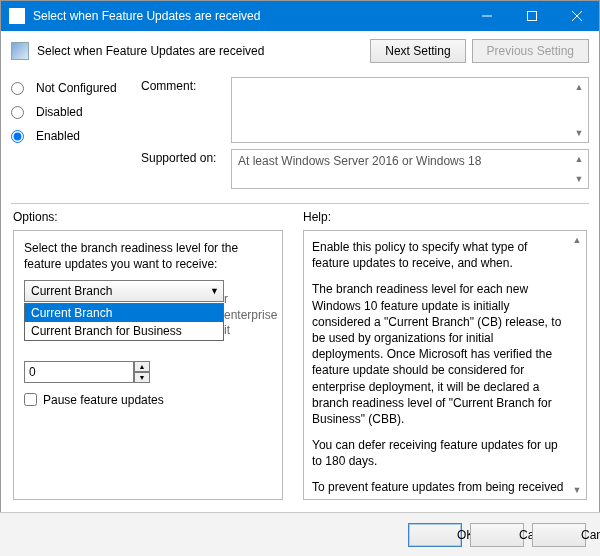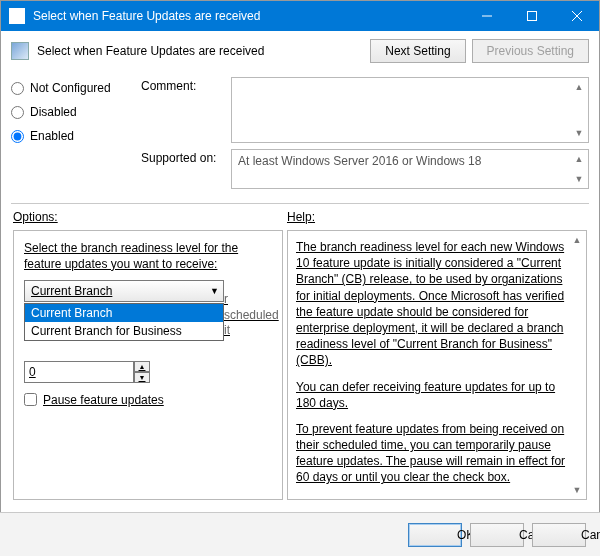--- a/index.html
+++ b/index.html
@@ -12,30 +12,30 @@
     .titlebar .winbtn svg { width: 10px; height: 10px; }
     .content { padding: 8px 10px 0 10px; }
     .header-row { display: flex; align-items: center; margin-bottom: 8px; }
     .header-row .hicon { width: 18px; height: 18px; margin-right: 8px; background: linear-gradient(135deg,#7aa7d9,#dce9f7); border: 1px solid #8aa; }
     .header-row .htitle { flex: 1; }
     .header-row .btns { display: flex; gap: 6px; }
     .nav-btn { height: 24px; padding: 0 14px; border: 1px solid #adadad; background: linear-gradient(#f7f7f7,#e8e8e8); }
     .nav-btn.disabled { color: #a0a0a0; background: #efefef; }
     .top-grid { display: flex; padding-top: 6px; }
     .radios { width: 130px; padding-top: 4px; }
-    .radio-row { display: flex; align-items: center; gap: 6px; margin-bottom: 10px; }
+    .radio-row { display: flex; align-items: center; gap: 12px; margin-bottom: 10px; }
     .radio-row input { margin: 0; }
     .comm-col { flex: 1; }
     .comm-row { display: flex; margin-bottom: 6px; }
     .comm-label { width: 90px; text-align: left; padding-right: 8px; padding-top: 2px; }
     .comm-box { flex: 1; height: 66px; border: 1px solid #b9b9b9; background: #fff; position: relative; }
     .supp-box { flex: 1; height: 40px; border: 1px solid #b9b9b9; background: #fff; padding: 4px 18px 4px 6px; color: #555; position: relative; }
     .scroll-arrow { position: absolute; right: 2px; width: 14px; height: 14px; color: #777; display: flex; align-items: center; justify-content: center; font-size: 9px; }
     .rule { border: none; border-top: 1px solid #c9c9c9; margin: 8px 0 6px 0; }
-    .columns { display: flex; gap: 4px; padding: 0 2px; text-decoration: underline; }
+    .columns { display: flex; gap: 20px; padding: 0 2px; }
     .col-left { width: 270px; }
     .col-right { flex: 1; }
     .col-head { margin-bottom: 6px; }
     .opt-box { border: 1px solid #b9b9b9; height: 270px; padding: 10px 10px; position: relative; }
     .opt-box p { margin-bottom: 8px; line-height: 1.3; }
     .combo { width: 200px; height: 22px; border: 1px solid #7a7a7a; background: linear-gradient(#fff,#e9e9e9); display: flex; align-items: center; padding: 0 6px; position: relative; }
     .combo .chev { position: absolute; right: 4px; font-size: 9px; }
     .combo-list { width: 200px; border: 1px solid #666; background: #fff; position: absolute; top: 72px; left: 10px; z-index: 5; }
     .combo-item { padding: 2px 6px; }
     .combo-item.sel { background: #0078d7; color: #fff; }
@@ -130,38 +130,39 @@
       <div class="opt-box">
         <p>Select the branch readiness level for the feature updates you want to receive:</p>
         <div class="combo">
           <span>Current Branch</span>
           <span class="chev">▼</span>
         </div>
         <div class="combo-list">
           <div class="combo-item sel">Current Branch</div>
           <div class="combo-item">Current Branch for Business</div>
         </div>
-        <p class="hidden-behind" style="margin-left:200px; margin-top:-10px;">r scheduled it</p>
+        <p class="hidden-behind" style="margin-left:200px; margin-top:-10px;">r enterprise it</p>
         <div style="height:14px"></div>
         <div class="spinner">
           <input type="text" value="0" style="">
           <div class="spinstack">
             <div class="spinbtn">▲</div>
             <div class="spinbtn">▼</div>
           </div>
         </div>
         <label class="chk-row">
           <input type="checkbox" style="">
           <span>Pause feature updates</span>
         </label>
       </div>
     </div>
     <div class="col-right">
       <div class="col-head">Help:</div>
       <div class="help-box">
+        <p>Enable this policy to specify what type of feature updates to receive, and when.</p>
         <p>The branch readiness level for each new Windows 10 feature update is initially considered a "Current Branch" (CB) release, to be used by organizations for initial deployments. Once Microsoft has verified the feature update should be considered for enterprise deployment, it will be declared a branch readiness level of "Current Branch for Business" (CBB).</p>
         <p>You can defer receiving feature updates for up to 180 days.</p>
         <p>To prevent feature updates from being received on their scheduled time, you can temporarily pause feature updates. The pause will remain in effect for 60 days or until you clear the check box.</p>
 
         <span class="scroll-arrow" style="top:2px">▲</span>
         <span class="scroll-arrow" style="bottom:2px">▼</span>
       </div>
     </div>
   </div>
 </div>

